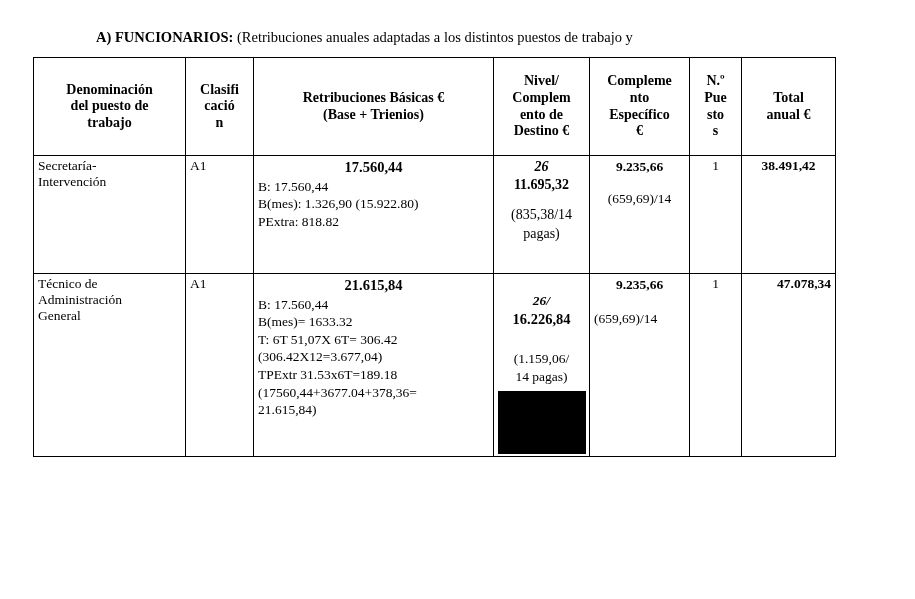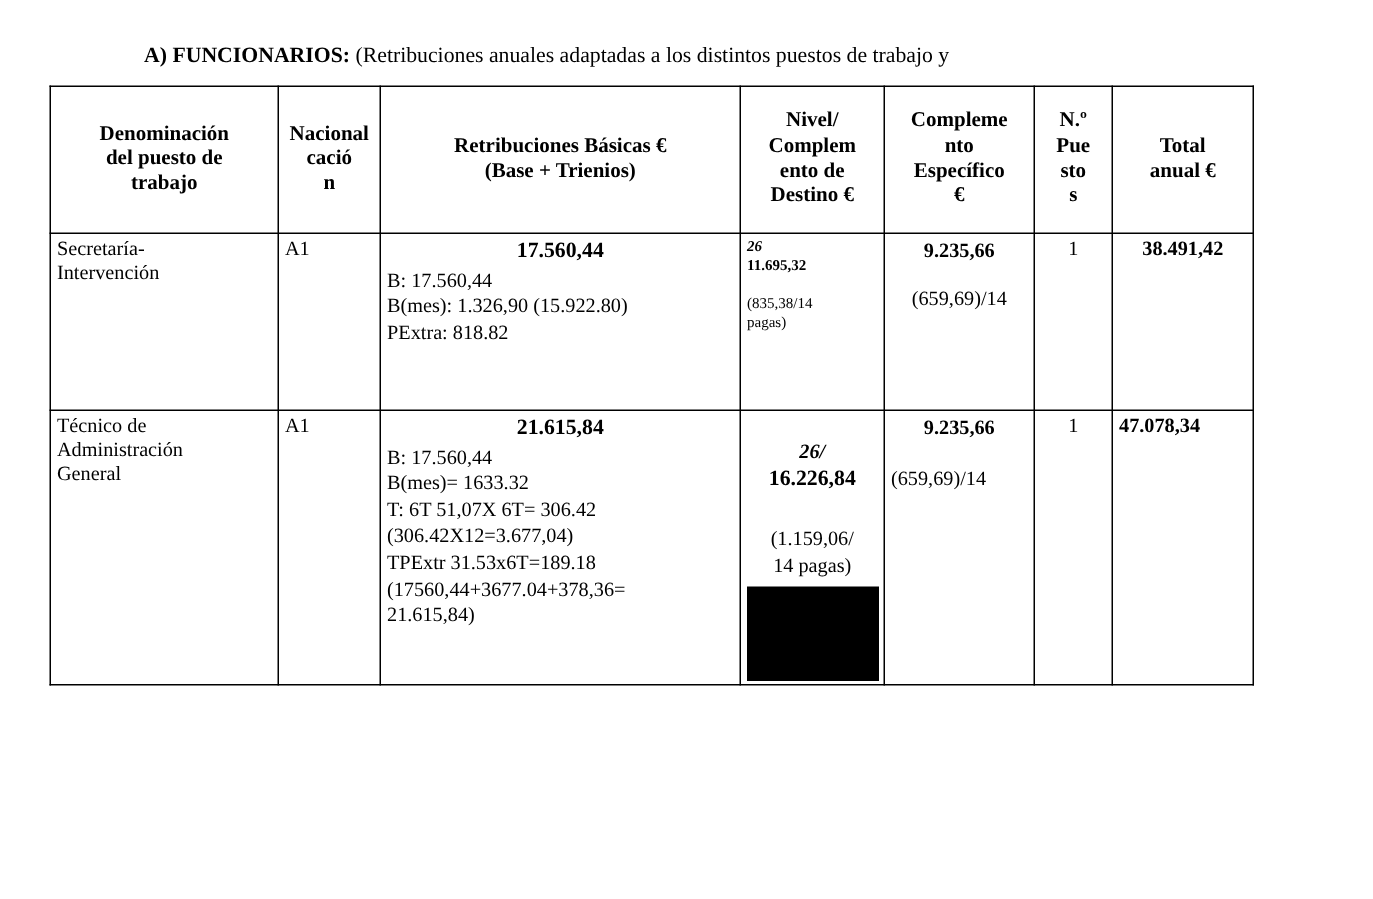--- a/index.html
+++ b/index.html
@@ -93,22 +93,22 @@
     font-weight: bold;
     font-size: 14.5px;
     margin-bottom: 1px;
   }
   .basic-block .ln {
     display: block;
     text-align: left;
   }
 
   .nivel-block {
-    text-align: left;
-    font-size: 10px;
+    text-align: center;
+    font-size: 14px;
     line-height: 1.3;
   }
   .nivel-block .n1 {
     display: block;
     font-weight: bold;
     font-style: italic;
   }
   .nivel-block .n2 {
     display: block;
     font-weight: bold;
@@ -141,21 +141,21 @@
     padding-top: 50px;
   }
   .esp-block2 .e1 {
     display: block;
     font-weight: bold;
     margin-bottom: 16px;
   }
   .puestos-1 { text-align: center; vertical-align: middle; }
   .puestos-2 { text-align: center; vertical-align: top; padding-top: 3px; }
   .total-mid { text-align: center; vertical-align: middle; font-weight: bold; font-size: 14.5px; }
-  .total-low { text-align: left; vertical-align: top; padding-top: 76px; font-weight: bold; font-size: 14.5px; }
+  .total-low { text-align: right; vertical-align: top; padding-top: 76px; font-weight: bold; font-size: 14.5px; }
 
   .row2 { height: 118px; }
   .row4 { height: 182px; }
 
   .nivel-block2 {
     text-align: center;
     font-size: 13.5px;
     line-height: 1.3;
     position: relative;
   }
@@ -193,21 +193,21 @@
         <col class="c7">
     </colgroup>
     <thead>
       <tr class="hdr-row">
         <th>
           <span>Denominación</span><br>
           <span>del puesto de</span><br>
           <span>trabajo</span>
         </th>
         <th>
-          <span>Nacional</span><br>
+          <span>Clasifi</span><br>
           <span>cació</span><br>
           <span>n</span>
         </th>
         <th>
           <span>Retribuciones Básicas €</span><br>
           <span>(Base + Trienios)</span>
         </th>
         <th>
           <span>Nivel/</span><br>
           <span>Complem</span><br>

